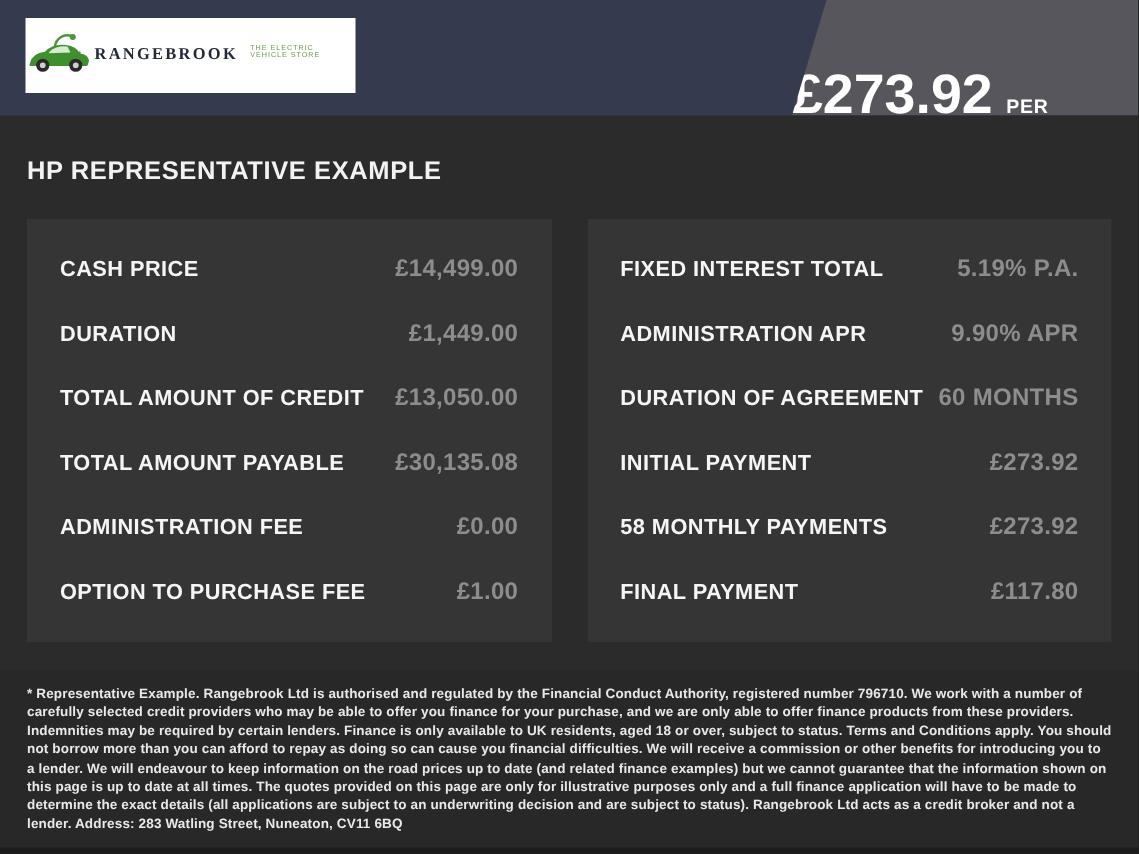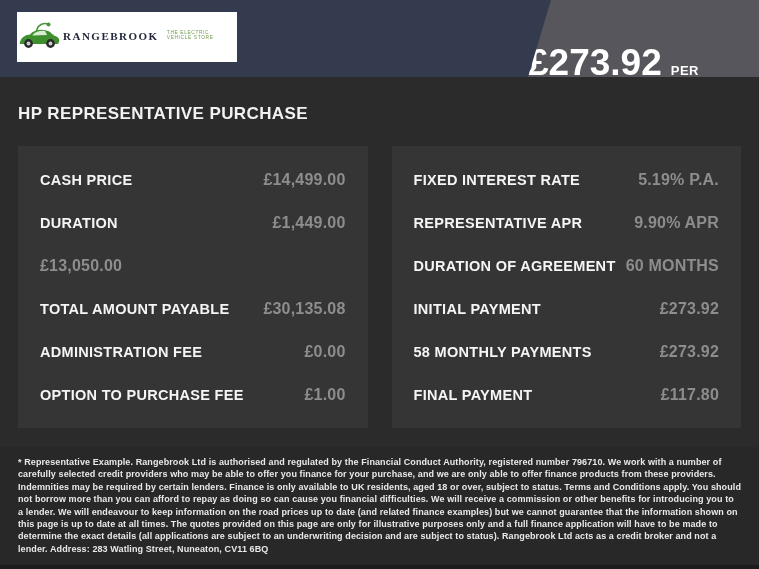--- a/index.html
+++ b/index.html
@@ -171,57 +171,58 @@
           <circle cx="33.5" cy="21.5" r="4.4" fill="#2a2a2a"></circle>
           <circle cx="33.5" cy="21.5" r="1.9" fill="#cfcfcf"></circle>
         </svg>
       </span>
       <span class="logo-brand">RANGEBROOK</span>
       <span class="logo-tagline">THE ELECTRIC VEHICLE STORE</span>
     </div>
   </div>
 
   <div class="content">
-    <div class="page-title">HP REPRESENTATIVE PURCHASE</div>
+    <div class="page-title">HP REPRESENTATIVE EXAMPLE</div>
 
     <div class="boxes">
 
       <div class="finance-box">
         <div class="finance-row">
           <span class="finance-label">CASH PRICE</span>
           <span class="finance-value">£14,499.00</span>
         </div>
         <div class="finance-row">
           <span class="finance-label">DURATION</span>
           <span class="finance-value">£1,449.00</span>
         </div>
         <div class="finance-row">
+          <span class="finance-label">TOTAL AMOUNT OF CREDIT</span>
           <span class="finance-value">£13,050.00</span>
         </div>
         <div class="finance-row">
           <span class="finance-label">TOTAL AMOUNT PAYABLE</span>
           <span class="finance-value">£30,135.08</span>
         </div>
         <div class="finance-row">
           <span class="finance-label">ADMINISTRATION FEE</span>
           <span class="finance-value">£0.00</span>
         </div>
         <div class="finance-row">
           <span class="finance-label">OPTION TO PURCHASE FEE</span>
           <span class="finance-value">£1.00</span>
         </div>
       </div>
 
       <div class="finance-box">
         <div class="finance-row">
-          <span class="finance-label">FIXED INTEREST RATE</span>
+          <span class="finance-label">FIXED INTEREST TOTAL</span>
           <span class="finance-value">5.19% P.A.</span>
         </div>
         <div class="finance-row">
-          <span class="finance-label">REPRESENTATIVE APR</span>
+          <span class="finance-label">ADMINISTRATION APR</span>
           <span class="finance-value">9.90% APR</span>
         </div>
         <div class="finance-row">
           <span class="finance-label">DURATION OF AGREEMENT</span>
           <span class="finance-value">60 MONTHS</span>
         </div>
         <div class="finance-row">
           <span class="finance-label">INITIAL PAYMENT</span>
           <span class="finance-value">£273.92</span>
         </div>

